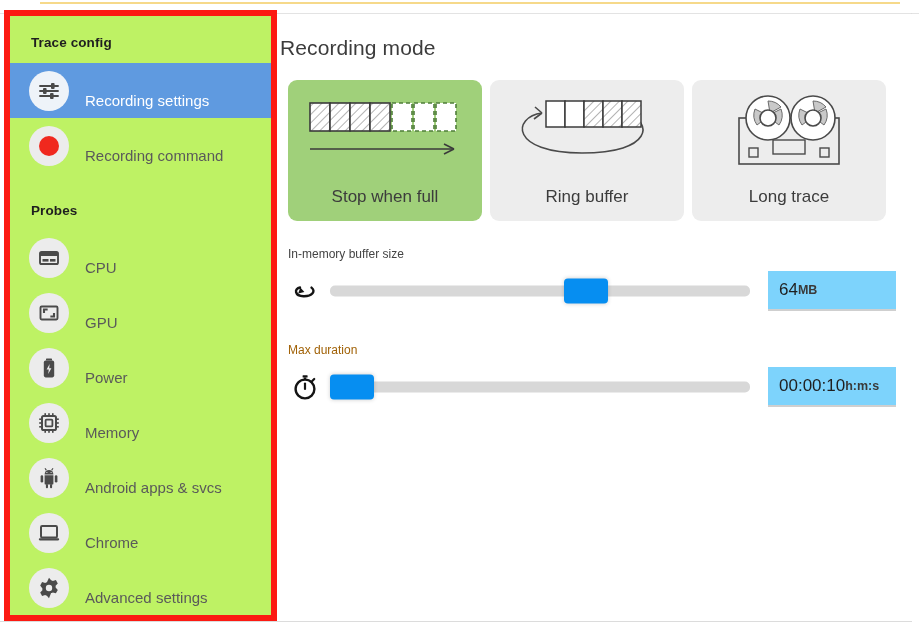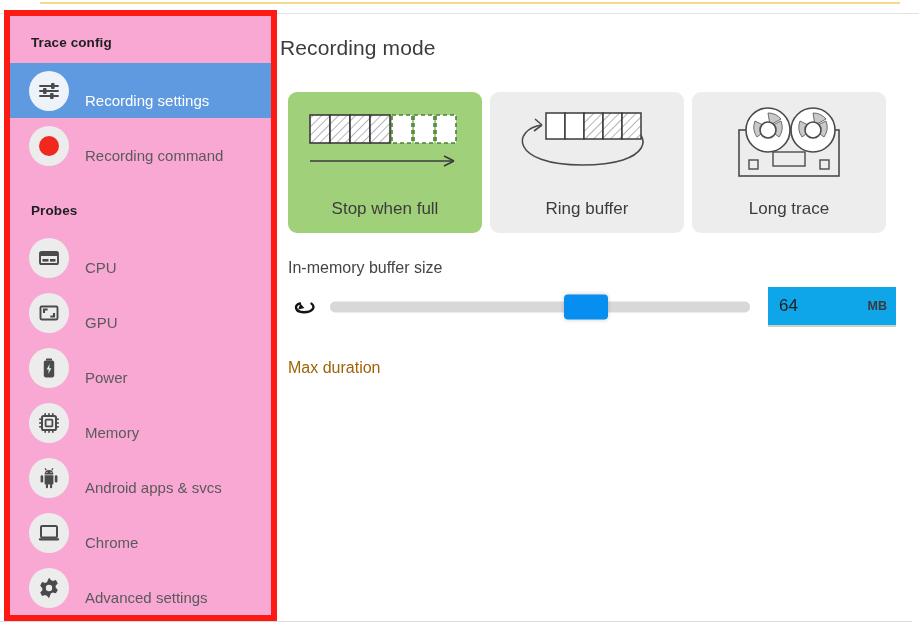--- a/index.html
+++ b/index.html
@@ -50,21 +50,21 @@
     left: 4px; top: 10px;
     width: 273px; height: 611px;
     border: 6px solid #fc1a12;
     background: #fafafa;
   }
 
   .sidebar {
     position: absolute;
     left: 0; top: 0;
     width: 100%; height: 100%;
-    background: #f9a8d4;
+    background: #bef264;
     overflow: hidden;
   }
 
   .sidebar-heading {
     font-size: 13.5px;
     font-weight: bold;
     color: #1f1f1f;
     padding: 19px 0 13px 21px;
     letter-spacing: 0.1px;
   }
@@ -134,21 +134,20 @@
   .mode-card {
     width: 194px; height: 141px;
     border-radius: 9px;
     background: #ededed;
     display: flex;
     flex-direction: column;
     align-items: center;
     justify-content: flex-start;
     cursor: pointer;
     position: relative;
-    margin-top: 12px;
   }
   .mode-card.selected { background: #a0d07a; }
 
   .mode-art {
     flex: 1 1 auto;
     display: flex;
     align-items: center;
     justify-content: center;
     width: 100%;
   }
@@ -157,21 +156,21 @@
     font-size: 17px;
     color: #3c3c3c;
     padding-bottom: 14px;
   }
 
   
   .slider-block { margin: 26px 0 0 8px; width: 610px; }
   .slider-block.second { margin-top: 30px; }
 
   .slider-label {
-    font-size: 16px;
+    font-size: 12px;
     color: #444444;
     margin-bottom: 8px;
     margin-left: 0px;
   }
   .slider-label.muted { color: #a16207; }
 
   .slider-row {
     display: flex;
     align-items: center;
     height: 44px;
@@ -209,25 +208,24 @@
     width: 44px; height: 25px;
     border-radius: 4px;
     background: #068ef1;
     box-shadow: 0 0 4px rgba(0,0,0,0.18);
   }
 
   .value-box {
     margin-left: 18px;
     width: 128px;
     height: 40px;
-    background: #0ea5e9;
+    background: #7dd3fc;
     border-bottom: 2px solid #cfcfcf;
     display: flex;
     align-items: center;
-    justify-content: space-between;
     padding: 0 9px 0 11px;
     flex: 0 0 auto;
   }
   .value-text {
     font-size: 17px;
     color: #1f1f1f;
   }
   .value-unit {
     font-size: 12.5px;
     color: #3a3a3a;
@@ -476,16 +474,35 @@
         </div>
         <div class="value-box">
           <span class="value-text">64</span>
           <span class="value-unit">MB</span>
         </div>
       </div>
     </div>
 
     <div class="slider-block second">
       <div class="slider-label muted">Max duration</div>
+      <div class="slider-row">
+        <span class="slider-icon">
+          <svg width="28" height="28" viewBox="0 0 28 28">
+            <rect x="11.6" y="2.2" width="5" height="2.4" rx="0.6" fill="#141414"></rect>
+            <circle cx="14" cy="16" r="9.4" fill="none" stroke="#141414" stroke-width="2.4"></circle>
+            <line x1="14" y1="4.4" x2="14" y2="7" stroke="#141414" stroke-width="2.4"></line>
+            <line x1="21.2" y1="8" x2="23.2" y2="6" stroke="#141414" stroke-width="2.2" stroke-linecap="round"></line>
+            <line x1="14" y1="16" x2="14" y2="10.6" stroke="#141414" stroke-width="2.2" stroke-linecap="round"></line>
+          </svg>
+        </span>
+        <div class="slider-track-wrap">
+          <div class="slider-track"></div>
+          <div class="slider-thumb" id="thumb-duration" style="left: 0px;"></div>
+        </div>
+        <div class="value-box">
+          <span class="value-text">00:00:10</span>
+          <span class="value-unit">h:m:s</span>
+        </div>
+      </div>
     </div>
 
   </div>
 </div>
 
 </body></html>

